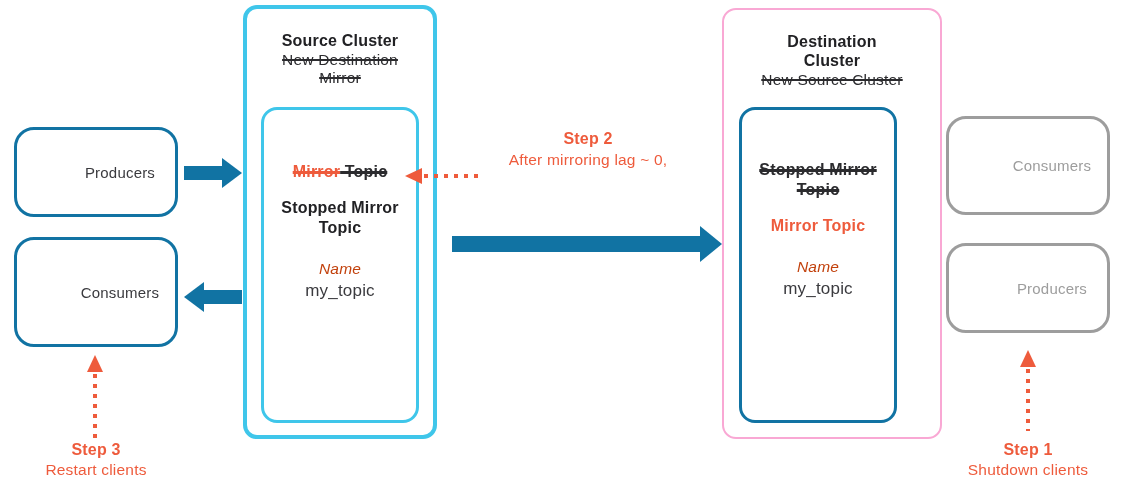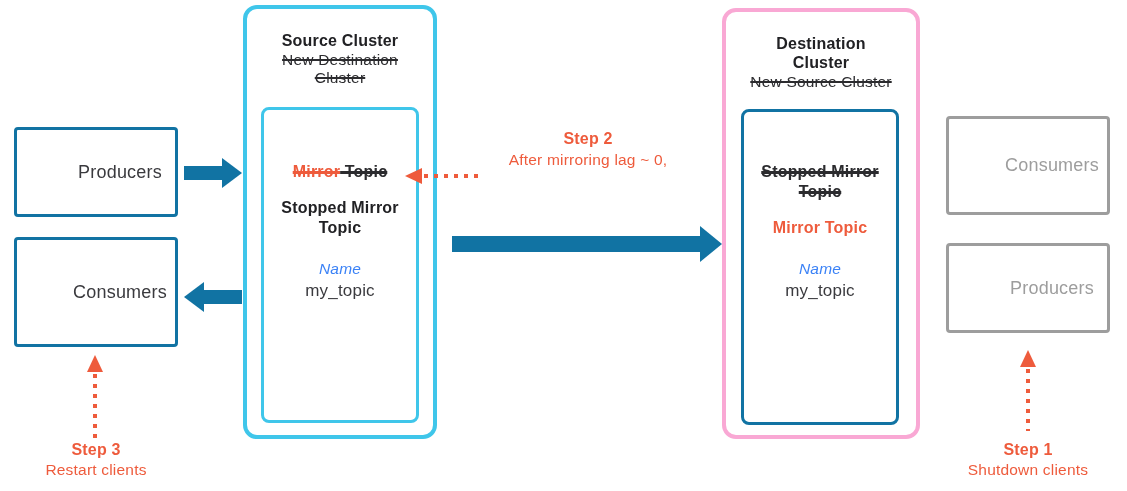--- a/index.html
+++ b/index.html
@@ -4,48 +4,48 @@
 <style>
   * { margin:0; padding:0; box-sizing:border-box; }
   html,body { background:#ffffff; }
   #stage {
     position:relative; width:1127px; height:491px; background:#ffffff;
     font-family:"Liberation Sans", sans-serif; color:#2b2b2e; overflow:hidden;
     letter-spacing:.2px;
   }
   
   .client-box {
-    position:absolute; border:3px solid #1173A3; border-radius:4px;
+    position:absolute; border:3px solid #1173A3; border-radius:20px;
     display:flex; align-items:center; justify-content:center;
-    font-size:18px; color:#3a3a3e; background:#fff;padding-left:48px;
+    font-size:15px; color:#3a3a3e; background:#fff;padding-left:48px;
   }
   .client-box.gray { border-color:#9d9d9d; color:#9d9d9d; }
   #lp { left:14px;  top:127px; width:164px; height:90px; }
   #lc { left:14px;  top:237px; width:164px; height:110px; }
   #rc { left:946px; top:116px; width:164px; height:99px; }
   #rp { left:946px; top:243px; width:164px; height:90px; }
 
   
   .cluster { position:absolute; background:#fff; border-radius:14px; }
   #src-cluster { left:243px; top:5px;  width:194px; height:434px; border:4px solid #3FC6EA; }
-  #dst-cluster { left:722px; top:8px;  width:198px; height:431px; border:4px solid #f9a8d4; }
+  #dst-cluster { left:722px; top:8px;  width:220px; height:431px; border:2px solid #f9a8d4; }
   .cluster-title { margin-top:22px; text-align:center; font-weight:bold; font-size:16px; color:#212124; line-height:19px; }
   #dst-cluster .cluster-title { width:130px; margin-left:auto; margin-right:auto; }
   .cluster-former { text-align:center; font-size:15.5px; color:#2b2b2e; line-height:18px;
     width:158px; margin:1px auto 0 auto; text-decoration:line-through; text-decoration-thickness:2px; }
-  .topic-box { position:absolute; border-radius:8px; background:#fff; text-align:center; }
+  .topic-box { position:absolute; border-radius:16px; background:#fff; text-align:center; }
   #src-topic { left:14px; top:98px;  width:158px; height:316px; border:3px solid #3FC6EA; }
   #dst-topic { left:15px; top:97px;  width:158px; height:316px; border:3px solid #1173A3; }
   .t-old { margin-top:52px; font-size:16px; font-weight:bold; line-height:20px; }
   .struck-dark  { color:#2b2b2e; text-decoration:line-through; text-decoration-thickness:2.5px; }
   .struck-orange{ color:#EE5B3C; text-decoration:line-through; text-decoration-thickness:2.5px; }
   .t-new { margin:16px auto 0 auto; width:130px; font-size:16px; font-weight:bold; color:#212124; line-height:20px; }
   .t-new.orange { color:#EE5B3C; width:150px; }
   #dst-topic .t-old { margin:50px auto 0 auto; width:146px; }
-  .t-name  { margin-top:22px; font-size:15.5px; font-style:italic; color:#3b82f6; }
+  .t-name  { margin-top:22px; font-size:15.5px; font-style:italic; color:#c2410c; }
   .t-value { margin-top:3px;  font-size:17px; color:#3a3a3e; }
 
   
   .shaft { position:absolute; background:#1173A3; }
   .head  { position:absolute; width:0; height:0; }
   .head.right { border-top:15px solid transparent; border-bottom:15px solid transparent; border-left:20px solid #1173A3; }
   .head.left  { border-top:15px solid transparent; border-bottom:15px solid transparent; border-right:20px solid #1173A3; }
   #a1-shaft { left:184px; top:166px; width:40px; height:14px; }
   #a1-head  { left:222px; top:158px; }
   #a2-head  { left:184px; top:282px; }
@@ -89,21 +89,21 @@
     <span>Consumers</span>
   </div>
 
   <div id="a1-shaft" class="shaft"></div>
   <div id="a1-head" class="head right"></div>
   <div id="a2-shaft" class="shaft"></div>
   <div id="a2-head" class="head left"></div>
 
   <div id="src-cluster" class="cluster">
     <div class="cluster-title">Source Cluster</div>
-    <div class="cluster-former">New Destination Cluster</div>
+    <div class="cluster-former">New Destination Mirror</div>
     <div id="src-topic" class="topic-box">
       <div class="t-old">
         <span class="struck-orange">Mirror</span><span class="struck-dark"> Topic</span>
       </div>
       <div class="t-new">Stopped Mirror Topic</div>
       <div class="t-name">Name</div>
       <div class="t-value">my_topic</div>
     </div>
   </div>
 

